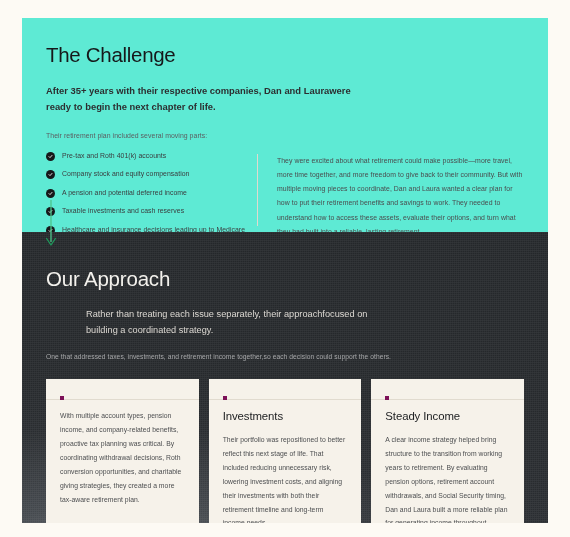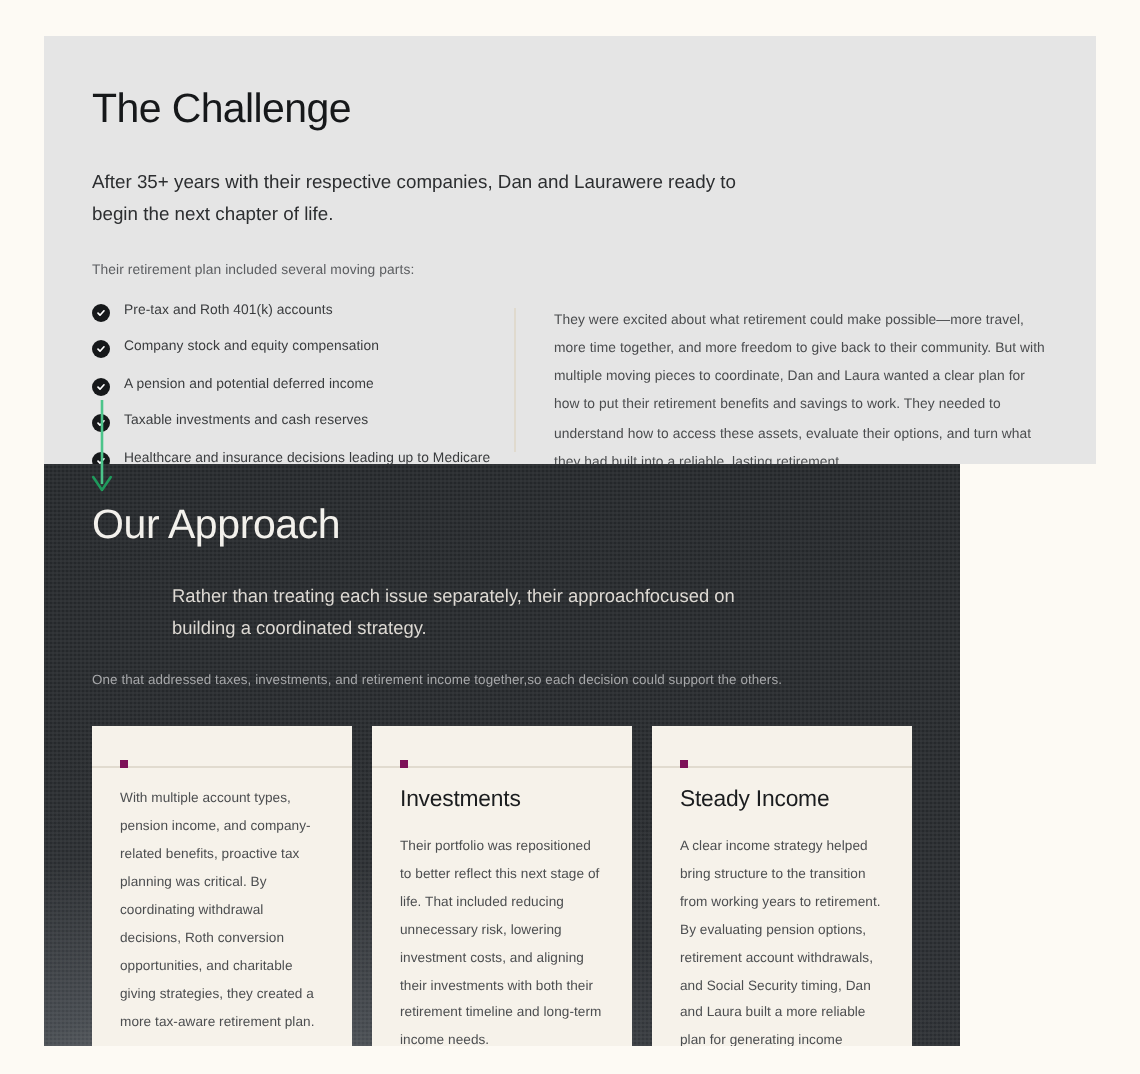--- a/index.html
+++ b/index.html
@@ -23,39 +23,40 @@
     height: 537px;
   }
 
   
   .challenge-section {
     position: absolute;
     left: 22px;
     top: 18px;
     width: 526px;
     height: 214px;
-    background: #e5e5e5;
+    background: #5eead4;
     padding: 26px 24px 0 24px;
   }
 
   .challenge-title {
     font-size: 20.5px;
     font-weight: 400;
     letter-spacing: -0.3px;
     color: #16181a;
     line-height: 1.1;
   }
 
   .challenge-lead {
     margin-top: 16px;
     font-size: 9.4px;
     line-height: 1.72;
     color: #2c2e30;
     max-width: 330px;
     letter-spacing: 0.01px;
+    font-weight: bold;
   }
 
   .challenge-sub {
     margin-top: 15px;
     font-size: 6.9px;
     line-height: 1.6;
     color: #5b5d60;
     letter-spacing: 0.05px;
   }
 
@@ -126,31 +127,31 @@
     width: 14px;
     height: 48px;
     z-index: 5;
   }
 
   
   .approach-section {
     position: absolute;
     left: 22px;
     top: 232px;
-    width: 458px;
+    width: 526px;
     height: 291px;
     overflow: hidden;
     background:
       radial-gradient(120% 95% at 18% 118%,
         rgba(168,174,180,0.62) 0%,
         rgba(120,127,134,0.34) 26%,
         rgba(60,64,69,0.10) 54%,
         rgba(0,0,0,0) 74%),
       linear-gradient(180deg, #24272a 0%, #26292c 58%, #2a2d31 100%);
-    padding: 20px 24px 0 24px;
+    padding: 36px 24px 0 24px;
   }
 
   
   .approach-section::before {
     content: "";
     position: absolute;
     inset: 0;
     pointer-events: none;
     opacity: 0.085;
     background-image:

